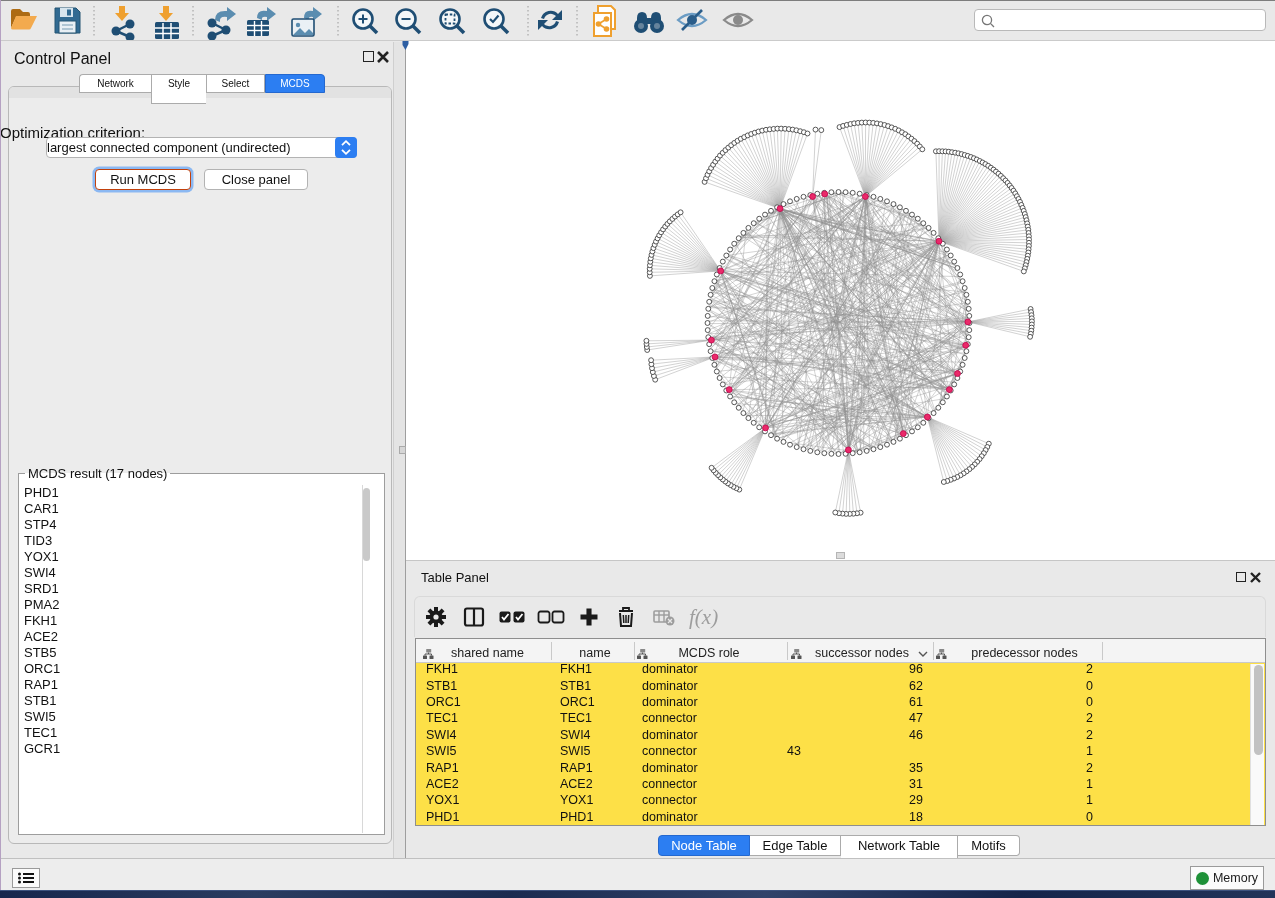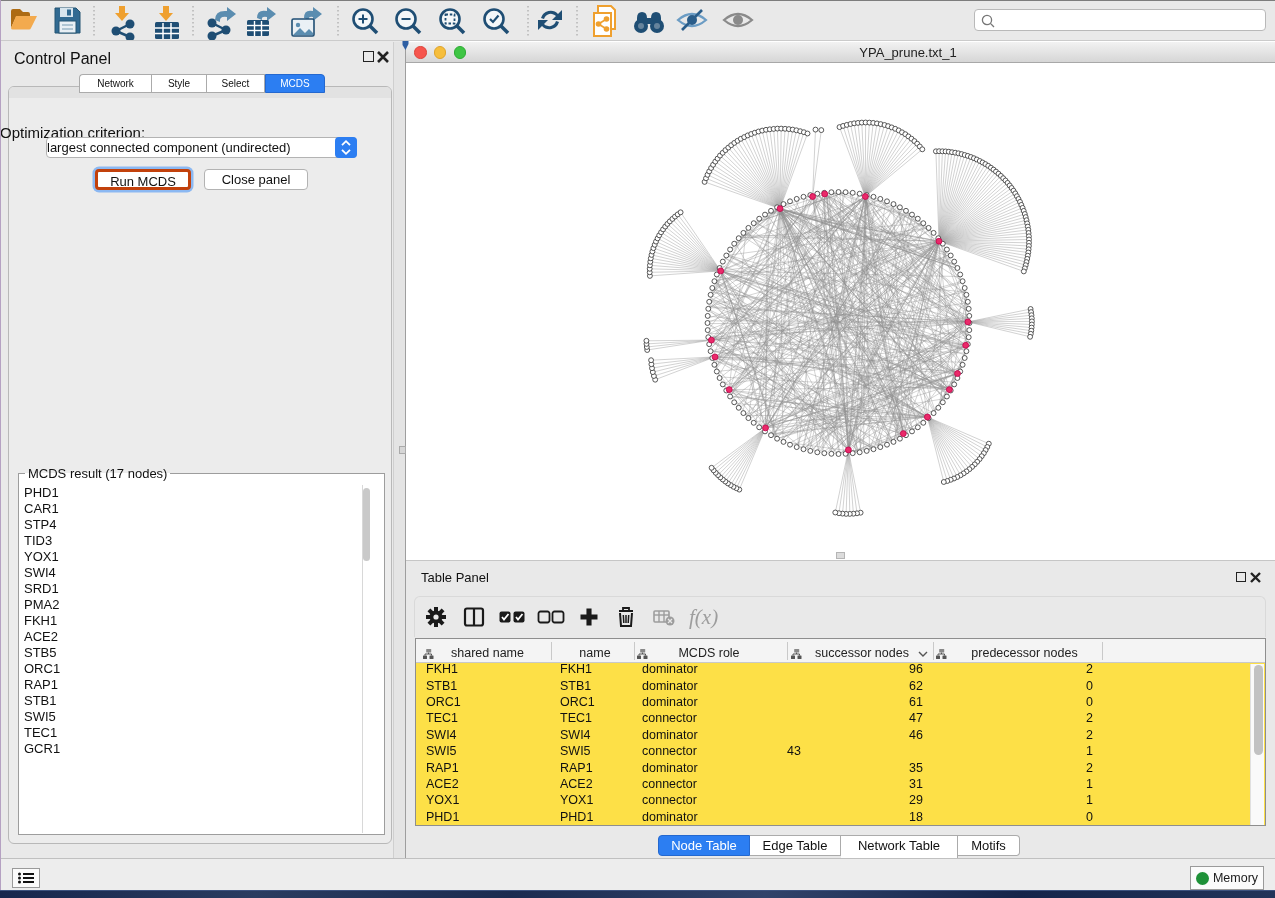--- a/index.html
+++ b/index.html
@@ -142,46 +142,40 @@
 </div>
 <div class="abs" style="left:14px;top:50px;font-size:16px">Control Panel</div>
 <div class="abs" style="left:363px;top:51px;width:11px;height:11px;border:1.5px solid #222"></div>
 <svg class="abs" style="left:376px;top:50px" width="14" height="14">
     <path d="M2 2 L12 12 M12 2 L2 12" stroke="#222" stroke-width="2.6"></path>
   </svg>
 <div class="abs" style="left:8px;top:85.5px;width:384px;height:758px;background:#ececec;border:1px solid #b8b8b8;border-radius:6px"></div>
 <div class="abs" style="left:9px;top:86.5px;width:382px;height:11px;background:#e2e2e2;border-radius:5px 5px 0 0"></div>
 <div class="abs" style="left:79px;top:74px;width:246px;height:19px;font-size:10px">
     <div class="abs" style="left:0;top:0;width:72px;height:19px;background:#fff;border:1px solid #ababab;border-right:none;border-radius:4px 0 0 0;text-align:center;line-height:18px">Network</div>
-    <div class="abs" style="left:72px;top:0;width:55px;height:19px;background:#fff;border:1px solid #ababab;border-right:none;text-align:center;line-height:18px">Style</div>
+    <div class="abs" style="left:72px;top:0;width:55px;height:30px;background:#fff;border:1px solid #ababab;border-right:none;text-align:center;line-height:18px">Style</div>
     <div class="abs" style="left:127px;top:0;width:59px;height:19px;background:#fff;border:1px solid #ababab;text-align:center;line-height:18px">Select</div>
     <div class="abs" style="left:186px;top:0;width:60px;height:19px;background:#2c7ef2;color:#fff;border:1px solid #2468cf;border-radius:0 4px 0 0;text-align:center;line-height:18px">MCDS</div>
   </div>
 <div class="abs" style="left:0;top:124px;width:393px;text-align:left;font-size:15px">Optimization criterion:</div>
 <div class="abs" style="left:46px;top:137px;width:311px;height:21px;background:#fff;border:1px solid #b3b3b3;border-radius:4px;line-height:19px"><span style="margin-left:0">largest connected component (undirected)</span><div class="abs" style="right:-1px;top:-1px;width:22px;height:21px;background:#2c7ef2;border-radius:4px"><svg width="22" height="21">
         <path d="M7 8.2 L11 4.2 L15 8.2" fill="none" stroke="#fff" stroke-width="1.8"></path>
         <path d="M7 12.8 L11 16.8 L15 12.8" fill="none" stroke="#fff" stroke-width="1.8"></path>
       </svg></div></div>
-<div class="abs" style="left:95px;top:169px;width:96px;height:21px;background:#fff;border:3px solid #c2410c;border-radius:4px;box-shadow:0 0 0 2.5px #8bb8f2;text-align:center;line-height:19px">Run MCDS</div>
+<div class="abs" style="left:95px;top:169px;width:96px;height:21px;background:#fff;border:1px solid #c2410c;border-radius:4px;box-shadow:0 0 0 2.5px #8bb8f2;text-align:center;line-height:19px">Run MCDS</div>
 <div class="abs" style="left:204px;top:169px;width:104px;height:21px;background:#fff;border:1px solid #b3b3b3;border-radius:4px;text-align:center;line-height:19px">Close panel</div>
 <fieldset class="abs" style="left:18px;top:466px;width:367px;height:369px;background:#fff;border:1px solid #9d9d9d">
     <legend style="margin-left:6px;padding:0 3px;font-size:13px">MCDS result (17 nodes)</legend>
     <div style="font-size:13px;line-height:16.05px;padding:3.5px 0 0 5px">PHD1<br>CAR1<br>STP4<br>TID3<br>YOX1<br>SWI4<br>SRD1<br>PMA2<br>FKH1<br>ACE2<br>STB5<br>ORC1<br>RAP1<br>STB1<br>SWI5<br>TEC1<br>GCR1</div>
     <div class="abs" style="right:12px;top:4px;width:10px;height:348px;border-left:1px solid #d8d8d8"></div>
     <div class="abs" style="right:14px;top:7px;width:7px;height:73px;background:#c9c9c9;border-radius:4px"></div>
   </fieldset>
 <div class="abs" style="left:393px;top:42px;width:13px;height:816px;background:#e4e4e4;border-left:1px solid #cfcfcf;border-right:1px solid #9e9e9e"></div>
 <div class="abs" style="left:399px;top:446px;width:7px;height:8px;background:#d6d6d6;border:1px solid #aaa"></div>
 <div class="abs" style="left:406px;top:41px;width:869px;height:519px;background:#fff">
-<div class="abs" style="left:0;top:1px;width:869px;height:21px;background:linear-gradient(#f2f2f2,#d6d6d6);border-bottom:1px solid #a8a8a8">
-      <div class="abs" style="left:8px;top:4px;width:12.5px;height:12.5px;border-radius:50%;background:#f6554d;border:1px solid #dd4439"></div>
-      <div class="abs" style="left:27.5px;top:4px;width:12.5px;height:12.5px;border-radius:50%;background:#f6be3c;border:1px solid #dfa42c"></div>
-      <div class="abs" style="left:47.5px;top:4px;width:12.5px;height:12.5px;border-radius:50%;background:#3ec544;border:1px solid #2eab34"></div>
-      <div class="abs" style="left:422px;top:2.5px;width:160px;text-align:center;font-size:13px;color:#222">YPA_prune.txt_1</div>
-    </div>
 <div class="abs" style="left:0;top:22px;width:869px;height:497px;background:#fff;overflow:hidden">
       <svg width="869" height="496" viewBox="406 64 869 496" xmlns="http://www.w3.org/2000/svg" style="position:absolute;left:0;top:1px">
         <path d="M780.0 208.6L944.7 399.7M780.0 208.6L856.6 452.7M780.0 208.6L893.1 442.1M780.0 208.6L956.3 265.7M780.0 208.6L949.8 253.9M780.0 208.6L957.8 268.8M780.0 208.6L911.7 431.7M780.0 208.6L967.6 300.9M780.0 208.6L858.3 452.5M780.0 208.6L881.3 446.8M780.0 208.6L715.9 369.0M780.0 208.6L755.9 424.7M780.0 208.6L969.0 311.7M780.0 208.6L945.2 399.0M780.0 208.6L968.8 336.5M780.0 208.6L858.9 452.4M780.0 208.6L892.7 442.3M780.0 208.6L955.5 264.1M780.0 208.6L840.5 454.0M780.0 208.6L944.9 399.4M780.0 208.6L908.3 433.9M780.0 208.6L783.0 441.7M780.0 208.6L961.0 369.3M780.0 208.6L891.2 442.9M780.0 208.6L818.6 452.5M780.0 208.6L714.8 366.1M780.0 208.6L914.0 430.1M780.0 208.6L969.5 319.6M780.0 208.6L951.4 256.6M780.0 208.6L798.7 447.8M780.0 208.6L748.3 418.0M780.0 208.6L832.1 453.8M780.0 208.6L879.9 447.3M780.0 208.6L759.5 427.5M780.0 208.6L900.7 438.3M780.0 208.6L957.7 268.8M780.0 208.6L849.9 453.5M780.0 208.6L773.0 436.4M780.0 208.6L923.9 422.3M780.0 208.6L944.6 246.2M780.0 208.6L969.5 325.3M780.0 208.6L957.6 268.4M780.0 208.6L968.2 304.3M780.0 208.6L921.0 424.8M812.6 196.5L969.1 312.5M812.6 196.5L850.9 453.4M812.6 196.5L742.4 412.0M812.6 196.5L934.2 412.5M812.6 196.5L902.2 437.5M812.6 196.5L709.4 345.2M812.6 196.5L962.4 365.6M812.6 196.5L947.8 395.2M812.6 196.5L843.7 453.9M812.6 196.5L956.5 266.1M812.6 196.5L901.0 438.2M812.6 196.5L709.1 343.2M812.6 196.5L861.6 452.0M824.7 193.9L798.5 447.7M824.7 193.9L713.5 362.2M824.7 193.9L718.7 375.9M824.7 193.9L882.7 446.3M824.7 193.9L968.3 340.5M824.7 193.9L968.9 310.3M824.7 193.9L949.7 392.3M824.7 193.9L904.9 436.0M824.7 193.9L959.6 273.0M824.7 193.9L968.8 336.8M824.7 193.9L966.4 294.8M824.7 193.9L823.0 453.1M824.7 193.9L934.9 411.7M865.3 196.5L855.9 452.8M865.3 196.5L710.1 349.0M865.3 196.5L817.8 452.3M865.3 196.5L962.4 365.6M865.3 196.5L863.6 451.6M865.3 196.5L715.2 367.3M865.3 196.5L968.9 335.0M865.3 196.5L809.7 450.8M865.3 196.5L807.0 450.2M865.3 196.5L802.3 448.9M865.3 196.5L709.1 343.5M865.3 196.5L898.6 439.4M865.3 196.5L935.2 411.3M865.3 196.5L803.0 449.1M865.3 196.5L869.5 450.3M865.3 196.5L715.9 369.2M865.3 196.5L710.0 348.6M865.3 196.5L715.4 367.8M865.3 196.5L912.5 431.1M865.3 196.5L860.3 452.2M865.3 196.5L969.2 332.0M865.3 196.5L896.8 440.3M865.3 196.5L711.7 289.9M865.3 196.5L710.1 297.0M865.3 196.5L711.3 291.6M865.3 196.5L917.4 427.6M865.3 196.5L927.3 419.3M865.3 196.5L773.9 437.0M939.0 241.2L718.2 271.3M939.0 241.2L713.0 360.7M939.0 241.2L904.4 436.2M939.0 241.2L741.5 234.9M939.0 241.2L707.6 318.4M939.0 241.2L851.8 453.3M939.0 241.2L776.8 438.6M939.0 241.2L768.1 212.5M939.0 241.2L752.7 422.0M939.0 241.2L708.0 333.9M939.0 241.2L885.9 445.1M939.0 241.2L739.7 237.0M939.0 241.2L869.5 450.3M939.0 241.2L774.9 208.5M939.0 241.2L772.1 435.9M939.0 241.2L884.9 445.5M939.0 241.2L769.6 211.6M939.0 241.2L731.7 398.9M939.0 241.2L745.1 414.8M939.0 241.2L714.4 281.0M939.0 241.2L817.5 452.3M939.0 241.2L820.5 452.8M939.0 241.2L812.6 451.4M939.0 241.2L877.1 448.2M939.0 241.2L771.6 435.6M939.0 241.2L723.0 384.9M939.0 241.2L747.9 417.6M939.0 241.2L736.6 405.4M939.0 241.2L737.2 406.1M939.0 241.2L748.1 417.9M939.0 241.2L941.5 404.0M939.0 241.2L858.1 452.5M939.0 241.2L707.7 330.2M939.0 241.2L781.7 441.1M939.0 241.2L728.2 393.6M939.0 241.2L893.8 441.7M939.0 241.2L819.3 452.6M939.0 241.2L708.5 306.8M967.9 321.9L708.4 307.5M967.9 321.9L816.4 193.9M967.9 321.9L711.1 292.3M967.9 321.9L707.5 320.8M967.9 321.9L707.9 333.8M967.9 321.9L707.5 323.6M967.9 321.9L726.6 254.9M967.9 321.9L832.8 192.1M967.9 321.9L708.5 306.5M967.9 321.9L773.9 209.0M967.9 321.9L799.7 448.1M967.9 321.9L830.5 453.8M967.9 321.9L826.2 453.4M967.9 321.9L754.3 222.6M967.9 321.9L779.8 440.1M967.9 321.9L715.9 276.7M967.9 321.9L803.7 196.7M967.9 321.9L748.8 418.5M967.9 321.9L710.7 352.0M967.9 321.9L867.9 195.3M965.7 345.3L758.5 426.7M965.7 345.3L709.6 299.6M965.7 345.3L745.0 414.8M965.7 345.3L742.9 233.4M965.7 345.3L711.9 289.3M965.7 345.3L840.0 454.0M965.7 345.3L720.7 265.6M965.7 345.3L805.3 449.7M965.7 345.3L776.5 207.6M965.7 345.3L788.2 444.0M965.7 345.3L822.3 453.0M965.7 345.3L723.1 385.0M965.7 345.3L707.7 316.0M965.7 345.3L785.7 203.1M965.7 345.3L760.4 428.2M957.5 373.5L726.5 255.0M957.5 373.5L771.5 435.6M957.5 373.5L755.7 221.5M957.5 373.5L773.5 436.7M957.5 373.5L741.2 235.3M957.5 373.5L768.2 433.6M957.5 373.5L777.2 438.8M957.5 373.5L714.0 282.2M957.5 373.5L724.8 257.9M957.5 373.5L712.4 358.6M957.5 373.5L718.8 269.8M957.5 373.5L760.7 428.4M957.5 373.5L791.9 445.4M957.5 373.5L708.2 336.3M957.5 373.5L784.1 203.8M949.4 389.6L724.7 258.1M949.4 389.6L708.7 305.2M949.4 389.6L710.4 350.3M949.4 389.6L790.8 201.0M949.4 389.6L719.1 376.9M949.4 389.6L896.6 205.6M949.4 389.6L833.8 192.1M949.4 389.6L727.5 253.4M949.4 389.6L713.9 282.7M949.4 389.6L774.8 208.5M949.4 389.6L709.6 299.6M949.4 389.6L779.8 205.9M949.4 389.6L714.8 280.0M927.4 417.0L745.5 415.3M927.4 417.0L735.1 403.5M927.4 417.0L708.1 310.9M927.4 417.0L729.7 395.9M927.4 417.0L898.7 206.6M927.4 417.0L710.0 297.3M927.4 417.0L711.7 290.2M927.4 417.0L713.0 360.5M927.4 417.0L709.6 299.9M927.4 417.0L944.6 246.2M927.4 417.0L708.2 309.2M927.4 417.0L713.6 283.6M927.4 417.0L770.2 434.8M927.4 417.0L745.4 230.8M927.4 417.0L708.2 336.3M927.4 417.0L769.0 434.0M927.4 417.0L730.1 396.6M927.4 417.0L752.0 421.4M927.4 417.0L712.5 287.1M927.4 417.0L766.0 213.9M903.3 433.6L864.8 194.7M903.3 433.6L849.8 192.5M903.3 433.6L746.3 229.9M903.3 433.6L960.7 275.9M903.3 433.6L851.6 192.7M903.3 433.6L727.2 392.0M903.3 433.6L932.3 231.6M903.3 433.6L857.9 193.4M903.3 433.6L708.7 340.9M903.3 433.6L775.3 208.3M903.3 433.6L893.3 204.0M903.3 433.6L795.1 199.4M903.3 433.6L832.6 192.1M848.4 449.9L735.2 242.4M848.4 449.9L712.5 287.2M848.4 449.9L709.7 299.2M848.4 449.9L842.7 192.1M848.4 449.9L867.2 195.2M848.4 449.9L822.5 193.0M848.4 449.9L936.9 236.5M848.4 449.9L828.9 192.4M848.4 449.9L875.1 197.2M848.4 449.9L909.5 212.9M848.4 449.9L707.5 322.7M848.4 449.9L906.0 210.7M848.4 449.9L916.2 217.5M848.4 449.9L826.6 192.5M848.4 449.9L826.7 192.5M848.4 449.9L924.5 224.2M848.4 449.9L868.4 195.5M848.4 449.9L714.7 280.3M848.4 449.9L912.6 215.0M848.4 449.9L840.0 192.0M848.4 449.9L707.8 331.1M848.4 449.9L885.8 200.8M765.5 427.9L951.5 256.7M765.5 427.9L915.0 216.7M765.5 427.9L905.1 210.2M765.5 427.9L961.9 367.1M765.5 427.9L930.4 416.3M765.5 427.9L719.4 268.5M765.5 427.9L969.2 332.5M765.5 427.9L902.3 208.6M765.5 427.9L807.4 195.8M765.5 427.9L804.6 196.5M765.5 427.9L769.0 211.9M765.5 427.9L945.6 398.5M765.5 427.9L969.4 328.5M765.5 427.9L961.7 367.6M765.5 427.9L818.1 193.6M765.5 427.9L908.1 212.0M765.5 427.9L716.1 276.4M765.5 427.9L902.9 208.9M765.5 427.9L767.2 213.1M765.5 427.9L858.9 193.6M729.2 389.6L746.1 230.1M729.2 389.6L952.8 387.1M729.2 389.6L915.2 429.2M729.2 389.6L929.7 417.1M729.2 389.6L925.4 225.0M729.2 389.6L875.4 448.7M729.2 389.6L922.1 222.1M729.2 389.6L885.7 200.8M729.2 389.6L799.6 197.9M729.2 389.6L897.8 206.2M729.2 389.6L875.4 197.3M729.2 389.6L949.6 253.6M729.2 389.6L929.5 228.8M715.0 356.9L905.0 435.9M715.0 356.9L969.3 331.0M715.0 356.9L875.9 448.5M715.0 356.9L963.5 362.2M715.0 356.9L960.2 371.6M715.0 356.9L955.2 382.5M715.0 356.9L921.8 221.9M715.0 356.9L887.7 444.4M715.0 356.9L963.0 282.3M715.0 356.9L930.6 229.8M711.4 340.1L839.2 454.0M711.4 340.1L966.0 353.2M711.4 340.1L969.4 317.4M711.4 340.1L884.2 200.2M711.4 340.1L910.1 213.3M711.4 340.1L967.9 302.8M711.4 340.1L875.4 448.7M711.4 340.1L965.7 291.8M711.4 340.1L896.4 205.5M711.4 340.1L950.2 254.6M720.7 270.9L961.0 276.6M720.7 270.9L948.7 393.8M720.7 270.9L894.6 441.4M720.7 270.9L965.5 355.1M720.7 270.9L968.4 339.8M720.7 270.9L894.2 204.4M720.7 270.9L776.4 438.3M720.7 270.9L957.7 377.3M720.7 270.9L836.6 454.0M720.7 270.9L965.8 291.9M720.7 270.9L966.8 349.4M720.7 270.9L778.2 439.3M720.7 270.9L832.5 453.9M720.7 270.9L880.6 198.9M720.7 270.9L815.0 451.9M720.7 270.9L949.8 392.0M720.7 270.9L966.5 350.7M720.7 270.9L851.9 453.3M845.6 453.8L968.7 337.2M738.7 238.2L923.3 223.2M950.7 255.5L783.5 441.9M707.5 323.0L923.3 223.2M765.0 214.6L712.3 288.0M783.5 204.1L726.3 255.5M824.3 192.8L838.5 454.0M906.0 210.8L759.2 427.3M734.2 243.7L873.5 196.8M838.5 192.0L738.7 238.2M938.3 238.2L969.5 323.0M748.4 418.1L866.7 195.1M954.2 384.4L938.3 238.2M716.8 371.5L967.8 344.2M777.1 438.7L714.4 364.8M859.7 452.3L708.3 308.8M726.3 255.5L928.6 227.9M954.2 384.4L777.1 438.7M738.7 407.8L964.7 288.0M899.9 438.7L966.4 351.2M969.3 315.9L743.4 232.9M730.1 396.5L838.5 192.0M845.6 192.2L771.0 435.2M954.2 384.4L838.5 454.0M712.3 358.0L777.1 207.3M817.3 193.7L968.7 337.2M969.3 330.1L759.2 427.3M968.7 337.2L859.7 193.7M880.3 447.1L709.2 301.8M710.6 351.2L950.7 390.5M964.7 288.0L803.5 449.2M817.3 193.7L707.7 330.1M712.3 358.0L873.5 449.2M906.0 210.8L967.8 344.2M969.5 323.0L708.3 337.2M969.5 323.0L803.5 449.2M866.7 195.1L708.3 308.8M933.6 413.1L710.6 294.8M707.5 323.0L893.5 441.9M966.4 294.8L838.5 192.0M748.4 227.9L957.4 378.0M716.8 274.5L783.5 204.1M796.7 447.1L893.5 204.1M967.8 301.8L803.5 449.2M966.4 294.8L950.7 390.5M831.4 453.8L969.3 315.9M966.4 351.2L726.3 255.5M817.3 193.7L957.4 378.0M923.3 223.2L719.6 378.0M803.5 449.2L722.8 384.4M962.6 281.2L824.3 192.8M969.3 315.9L810.3 450.9M873.5 449.2L708.3 337.2M887.0 201.3L730.1 396.5M946.9 249.5L893.5 441.9M880.3 198.9L968.7 308.8M859.7 193.7L730.1 396.5M946.9 249.5L873.5 449.2M880.3 198.9L709.2 301.8M887.0 201.3L962.6 281.2M824.3 192.8L710.6 294.8M817.3 193.7L946.9 396.5M714.4 281.2L928.6 227.9M906.0 210.8L957.4 268.0M938.3 407.8L964.7 288.0M962.6 281.2L710.6 351.2M777.1 438.7L719.6 268.0M831.4 453.8L866.7 195.1M950.7 390.5L708.3 337.2M712.3 288.0L906.0 435.2M777.1 207.3L912.0 431.4M938.3 407.8L852.7 453.2M838.5 192.0L873.5 196.8M962.6 364.8L946.9 396.5M928.6 418.1L866.7 450.9M817.3 193.7L852.7 192.8M753.7 422.8L722.8 384.4M906.0 435.2L845.6 453.8M730.1 249.5L771.0 210.8M765.0 214.6L831.4 192.2M912.0 214.6L933.6 232.9M709.2 301.8L743.4 232.9M966.4 294.8L964.7 358.0M765.0 431.4L716.8 371.5M964.7 288.0L966.4 351.2M917.8 427.3L845.6 453.8M859.7 193.7L942.8 243.7M880.3 447.1L831.4 453.8M753.7 223.2L845.6 192.2M730.1 249.5L783.5 204.1M873.5 196.8L933.6 232.9M866.7 195.1L933.6 232.9M893.5 204.1L917.8 218.7M967.8 344.2L950.7 390.5M719.6 268.0L738.7 238.2M831.4 192.2L917.8 218.7M933.6 413.1L880.3 447.1M964.7 358.0L933.6 413.1M722.8 384.4L712.3 358.0M966.4 351.2L938.3 407.8M962.6 364.8L933.6 413.1M838.5 192.0L923.3 223.2M753.7 223.2L845.6 192.2M893.5 204.1L917.8 218.7M765.0 214.6L810.3 195.1M923.3 223.2L964.7 288.0M710.6 294.8L748.4 227.9M734.2 243.7L790.0 201.3M743.4 232.9L790.0 201.3M859.7 452.3L783.5 441.9M938.3 238.2L968.7 308.8M962.6 281.2L968.7 308.8" stroke="#8f8f8f" stroke-width="0.75" opacity="0.52" fill="none"></path>
         <path d="M780.0 208.6L704.6 181.9M780.0 208.6L706.0 178.3M780.0 208.6L707.5 174.8M780.0 208.6L709.2 171.4M780.0 208.6L711.1 168.0M780.0 208.6L713.1 164.8M780.0 208.6L715.3 161.6M780.0 208.6L717.6 158.6M780.0 208.6L720.0 155.6M780.0 208.6L722.7 152.8M780.0 208.6L725.4 150.1M780.0 208.6L728.3 147.6M780.0 208.6L731.2 145.2M780.0 208.6L734.3 142.9M780.0 208.6L737.5 140.8M780.0 208.6L740.8 138.8M780.0 208.6L744.2 137.1M780.0 208.6L747.7 135.4M780.0 208.6L751.2 134.0M780.0 208.6L754.8 132.7M780.0 208.6L758.5 131.5M780.0 208.6L762.2 130.6M780.0 208.6L766.0 129.8M780.0 208.6L769.8 129.3M780.0 208.6L773.6 128.9M780.0 208.6L777.4 128.6M780.0 208.6L781.2 128.6M780.0 208.6L785.1 128.8M780.0 208.6L788.9 129.1M780.0 208.6L792.7 129.6M780.0 208.6L796.4 130.3M780.0 208.6L800.2 131.2M780.0 208.6L803.9 132.2M780.0 208.6L807.5 133.5M812.6 196.5L815.5 129.6M812.6 196.5L821.3 130.1M865.3 196.5L839.5 127.1M865.3 196.5L843.1 125.9M865.3 196.5L846.8 124.9M865.3 196.5L850.5 124.0M865.3 196.5L854.2 123.3M865.3 196.5L858.0 122.9M865.3 196.5L861.8 122.6M865.3 196.5L865.6 122.5M865.3 196.5L869.4 122.6M865.3 196.5L873.2 122.9M865.3 196.5L877.0 123.4M865.3 196.5L880.7 124.1M865.3 196.5L884.5 125.0M865.3 196.5L888.1 126.1M865.3 196.5L891.7 127.4M865.3 196.5L895.2 128.8M865.3 196.5L898.7 130.4M865.3 196.5L902.0 132.3M865.3 196.5L905.3 134.2M865.3 196.5L908.4 136.4M865.3 196.5L911.5 138.7M865.3 196.5L914.4 141.1M865.3 196.5L917.2 143.7M865.3 196.5L919.8 146.5M865.3 196.5L922.3 149.3M939.0 241.2L935.9 151.3M939.0 241.2L939.1 151.2M939.0 241.2L942.4 151.3M939.0 241.2L945.6 151.4M939.0 241.2L948.8 151.7M939.0 241.2L952.0 152.2M939.0 241.2L955.2 152.7M939.0 241.2L958.4 153.3M939.0 241.2L961.6 154.1M939.0 241.2L964.7 155.0M939.0 241.2L967.8 155.9M939.0 241.2L970.9 157.0M939.0 241.2L973.9 158.2M939.0 241.2L976.8 159.5M939.0 241.2L979.8 161.0M939.0 241.2L982.6 162.5M939.0 241.2L985.4 164.1M939.0 241.2L988.2 165.8M939.0 241.2L990.9 167.7M939.0 241.2L993.5 169.6M939.0 241.2L996.0 171.6M939.0 241.2L998.5 173.7M939.0 241.2L1000.9 175.9M939.0 241.2L1003.2 178.2M939.0 241.2L1005.5 180.5M939.0 241.2L1007.6 182.9M939.0 241.2L1009.7 185.5M939.0 241.2L1011.6 188.0M939.0 241.2L1013.5 190.7M939.0 241.2L1015.3 193.4M939.0 241.2L1016.9 196.2M939.0 241.2L1018.5 199.0M939.0 241.2L1020.0 201.9M939.0 241.2L1021.3 204.9M939.0 241.2L1022.6 207.9M939.0 241.2L1023.7 210.9M939.0 241.2L1024.8 214.0M939.0 241.2L1025.7 217.1M939.0 241.2L1026.5 220.2M939.0 241.2L1027.2 223.4M939.0 241.2L1027.8 226.6M939.0 241.2L1028.3 229.8M939.0 241.2L1028.6 233.0M939.0 241.2L1028.9 236.3M939.0 241.2L1029.0 239.5M939.0 241.2L1029.0 242.8M939.0 241.2L1028.9 246.0M939.0 241.2L1028.6 249.3M939.0 241.2L1028.3 252.5M939.0 241.2L1027.8 255.7M939.0 241.2L1027.2 258.9M939.0 241.2L1026.5 262.1M939.0 241.2L1025.7 265.2M939.0 241.2L1024.8 268.3M939.0 241.2L1023.8 271.4M967.9 321.9L1030.6 309.0M967.9 321.9L1031.1 312.1M967.9 321.9L1031.5 315.2M967.9 321.9L1031.8 318.3M967.9 321.9L1031.9 321.4M967.9 321.9L1031.8 324.5M967.9 321.9L1031.6 327.6M967.9 321.9L1031.3 330.7M967.9 321.9L1030.8 333.8M967.9 321.9L1030.1 336.8M927.4 417.0L988.8 443.7M927.4 417.0L987.3 447.0M927.4 417.0L985.6 450.1M927.4 417.0L983.8 453.2M927.4 417.0L981.7 456.2M927.4 417.0L979.6 459.1M927.4 417.0L977.2 461.8M927.4 417.0L974.7 464.4M927.4 417.0L972.1 466.9M927.4 417.0L969.4 469.2M927.4 417.0L966.5 471.4M927.4 417.0L963.6 473.4M927.4 417.0L960.5 475.3M927.4 417.0L957.3 477.0M927.4 417.0L954.0 478.5M927.4 417.0L950.7 479.8M927.4 417.0L947.3 481.0M927.4 417.0L943.8 482.0M848.4 449.9L860.6 512.7M848.4 449.9L857.0 513.3M848.4 449.9L853.4 513.7M848.4 449.9L849.8 513.9M848.4 449.9L846.1 513.9M848.4 449.9L842.5 513.6M848.4 449.9L838.9 513.2M848.4 449.9L835.3 512.5M765.5 427.9L739.3 489.6M765.5 427.9L736.4 488.2M765.5 427.9L733.5 486.8M765.5 427.9L730.7 485.1M765.5 427.9L727.9 483.4M765.5 427.9L725.3 481.5M765.5 427.9L722.8 479.5M765.5 427.9L720.3 477.4M765.5 427.9L718.0 475.1M765.5 427.9L715.7 472.8M765.5 427.9L713.6 470.3M765.5 427.9L711.6 467.8M715.0 356.9L655.2 379.7M715.0 356.9L653.9 376.0M715.0 356.9L652.8 372.1M715.0 356.9L652.0 368.2M715.0 356.9L651.4 364.2M715.0 356.9L651.1 360.2M711.4 340.1L647.2 350.0M711.4 340.1L646.8 347.0M711.4 340.1L646.5 343.9M711.4 340.1L646.4 340.8M720.7 270.9L649.9 275.9M720.7 270.9L649.7 272.3M720.7 270.9L649.7 268.8M720.7 270.9L649.9 265.3M720.7 270.9L650.3 261.8M720.7 270.9L650.8 258.3M720.7 270.9L651.5 254.9M720.7 270.9L652.4 251.5M720.7 270.9L653.4 248.1M720.7 270.9L654.7 244.8M720.7 270.9L656.0 241.6M720.7 270.9L657.6 238.4M720.7 270.9L659.2 235.3M720.7 270.9L661.1 232.3M720.7 270.9L663.1 229.4M720.7 270.9L665.2 226.6M720.7 270.9L667.4 223.9M720.7 270.9L669.8 221.4M720.7 270.9L672.4 218.9M720.7 270.9L675.0 216.6M720.7 270.9L677.7 214.4M720.7 270.9L680.6 212.3" stroke="#a8a8a8" stroke-width="0.7" opacity="0.75" fill="none"></path>
         <g fill="#ffffff" stroke="#3c3c3c" stroke-width="0.85">
           <circle cx="838.5" cy="192.0" r="2.45"></circle>
           <circle cx="845.6" cy="192.2" r="2.45"></circle>
           <circle cx="852.7" cy="192.8" r="2.45"></circle>
           <circle cx="859.7" cy="193.7" r="2.45"></circle>
           <circle cx="866.7" cy="195.1" r="2.45"></circle>

